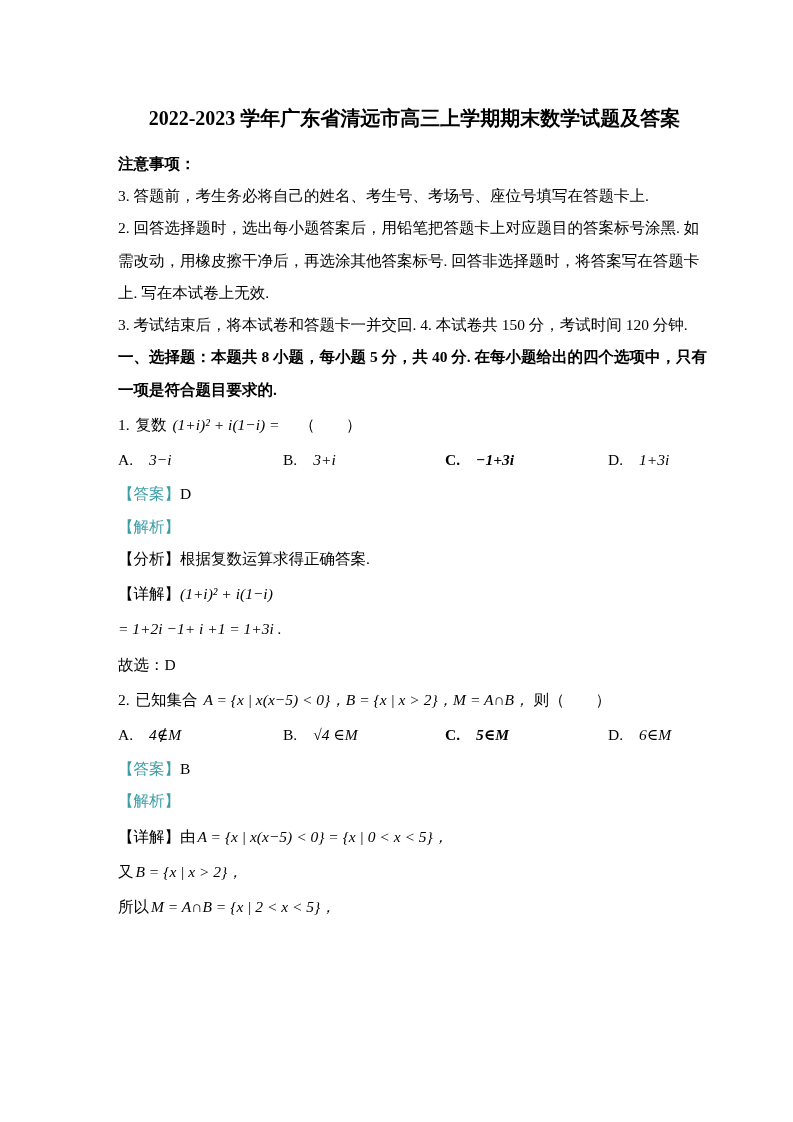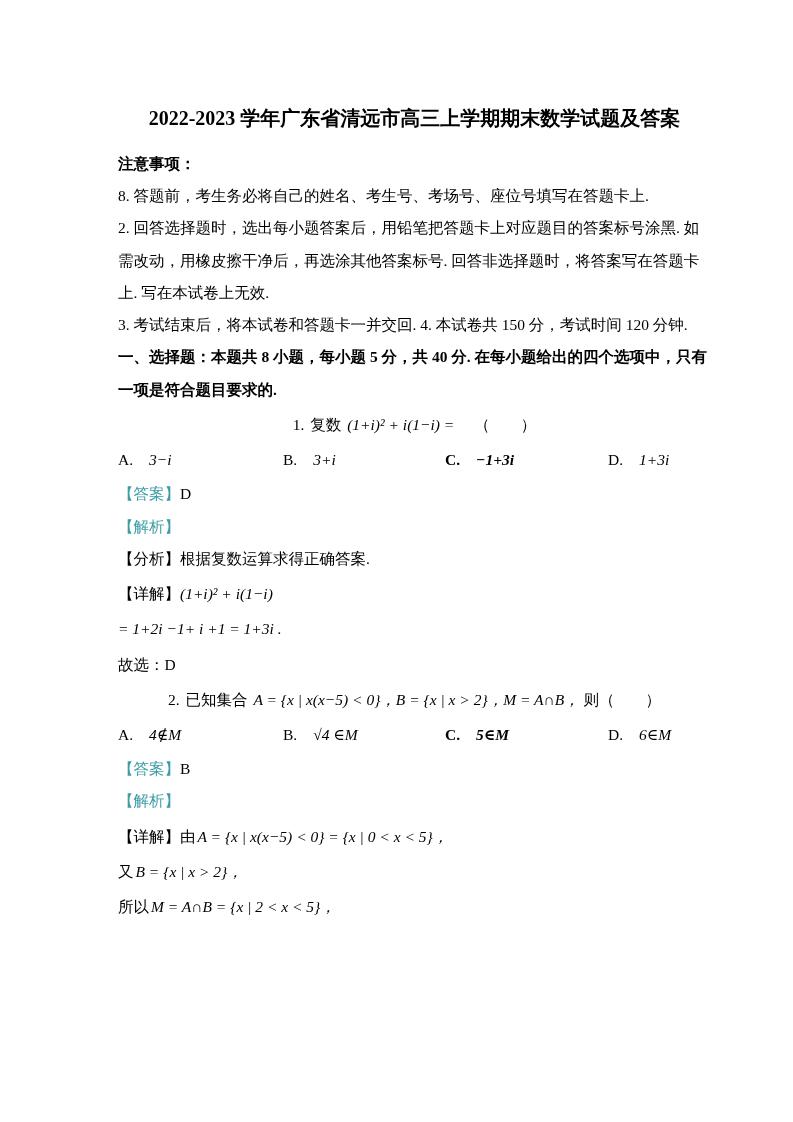--- a/index.html
+++ b/index.html
@@ -23,21 +23,21 @@
     text-align: center;
     line-height: 2.2;
     margin-bottom: 8px;
   }
   .line {
     line-height: 2.08;
   }
   .bold { font-weight: 700; }
   .accent { color: var(--accent, #3b9da5); text-align: center; }
   .math { font-style: italic; }
-  .stem { margin-top: 4px; text-align: center; }
+  .stem { margin-top: 4px; }
   .blank { margin-left: 16px; }
   .options {
     display: flex;
     line-height: 2.08;
     margin-bottom: 2px;
   }
   .opt { white-space: nowrap; }
   .opt .opt-text { margin-left: 16px; }
   .opt:nth-child(1) { width: 165px; }
   .opt:nth-child(2) { width: 162px; }
@@ -47,21 +47,21 @@
   .label-gap { margin-right: 2px; }
 </style>
 </head>
 <body>
 
 <div class="page">
 
   <h1 class="title">2022-2023 学年广东省清远市高三上学期期末数学试题及答案</h1>
 
   <p class="line bold">注意事项：</p>
-  <p class="line">8. 答题前，考生务必将自己的姓名、考生号、考场号、座位号填写在答题卡上.</p>
+  <p class="line">3. 答题前，考生务必将自己的姓名、考生号、考场号、座位号填写在答题卡上.</p>
   <p class="line">2. 回答选择题时，选出每小题答案后，用铅笔把答题卡上对应题目的答案标号涂黑. 如需改动，用橡皮擦干净后，再选涂其他答案标号. 回答非选择题时，将答案写在答题卡上. 写在本试卷上无效.</p>
   <p class="line">3. 考试结束后，将本试卷和答题卡一并交回. 4. 本试卷共 150 分，考试时间 120 分钟.</p>
 
   <p class="line bold">一、选择题：本题共 8 小题，每小题 5 分，共 40 分. 在每小题给出的四个选项中，只有一项是符合题目要求的.</p>
 
   <p class="line stem formula-line">
     <span class="label-gap">1.</span>
     <span class="label-gap">复数</span>
     <span class="math">(1+i)² + i(1−i) =</span>
     <span class="blank">（　　）</span>

